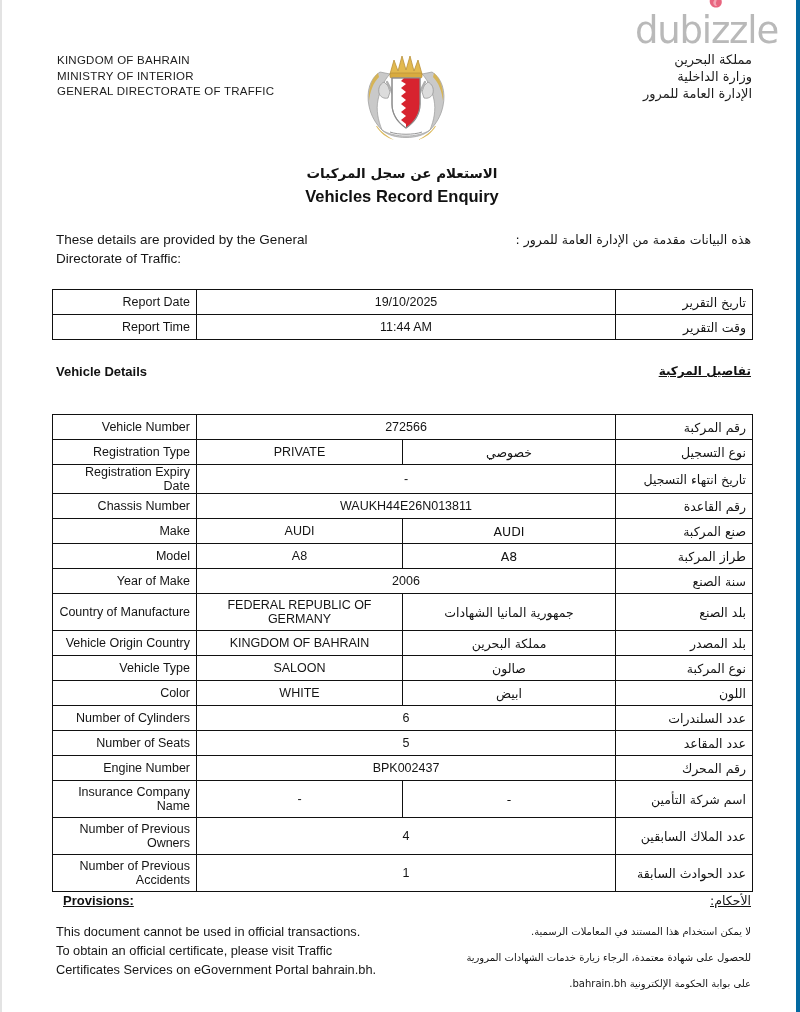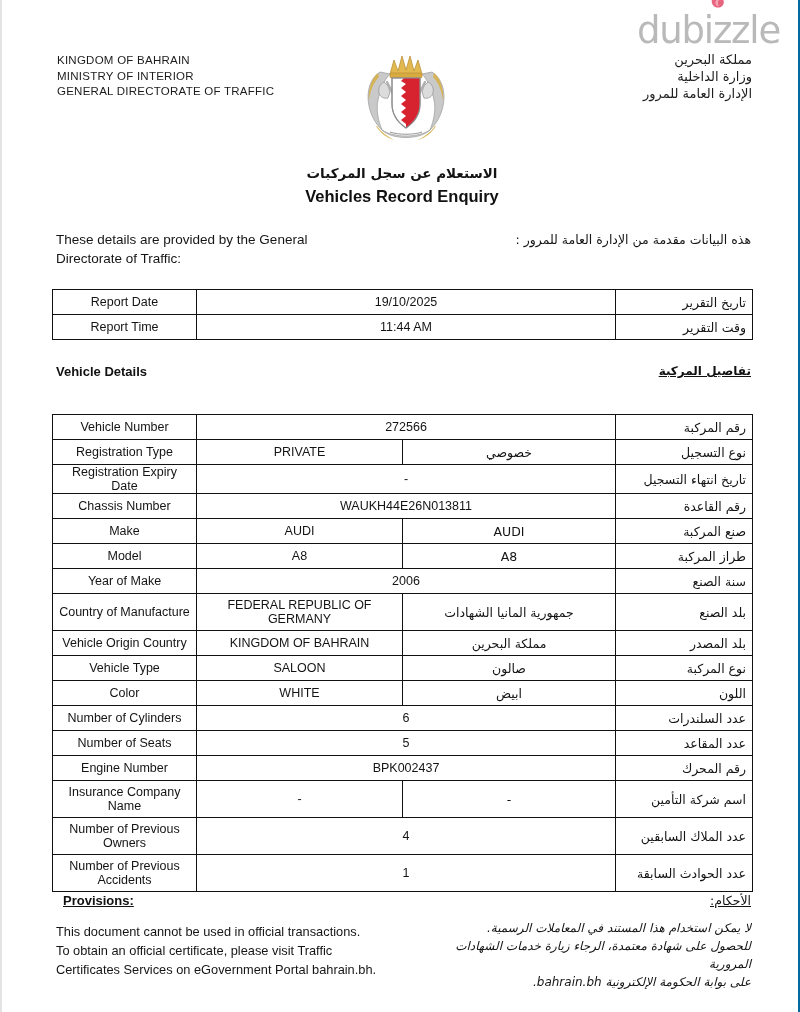--- a/index.html
+++ b/index.html
@@ -16,21 +16,21 @@
     overflow: hidden;
   }
   .page {
     position: absolute;
     left: 0; top: 0;
     width: 800px;
     height: 1012px;
     background: #ffffff;
     box-sizing: border-box;
     border-left: 2px solid #e3e3e3;
-    border-right: 2px solid #0369a1;
+    border-right: 4px solid #0369a1;
   }
 
   
   .watermark {
     position: absolute;
     right: 18px;
     top: 4px;
     height: 44px;
     display: flex;
     align-items: flex-end;
@@ -152,21 +152,21 @@
   }
   table.doc td {
     border: 1px solid #111111;
     padding: 0 6px;
     font-size: 12.5px;
     color: #141414;
     vertical-align: middle;
     background: #fff;
   }
   td.lbl-en {
-    text-align: center;
+    text-align: right;
     width: 144px;
   }
   td.val-en {
     text-align: center;
   }
   td.val-ar {
     text-align: center;
     direction: rtl;
     font-family: "DejaVu Sans", sans-serif;
     font-size: 11.5px;
@@ -253,28 +253,27 @@
     font-size: 12.8px;
     line-height: 19px;
     white-space: pre-line;
     color: #151515;
   }
   .prov-body-ar {
     position: absolute;
     right: 51px;
     top: 26px;
     width: 330px;
-    font-size: 12px;
-    line-height: 18px;
+    font-size: 10px;
+    line-height: 26px;
     direction: rtl;
     text-align: right;
     white-space: pre-line;
     font-family: "DejaVu Sans", sans-serif;
     color: #151515;
-    font-style: italic;
   }
 </style>
 </head>
 <body>
 
 <div class="page">
 
   <div class="watermark">
     <div class="wm-text">dubizzle</div>
     <svg class="wm-flame" viewBox="0 0 17 22">

